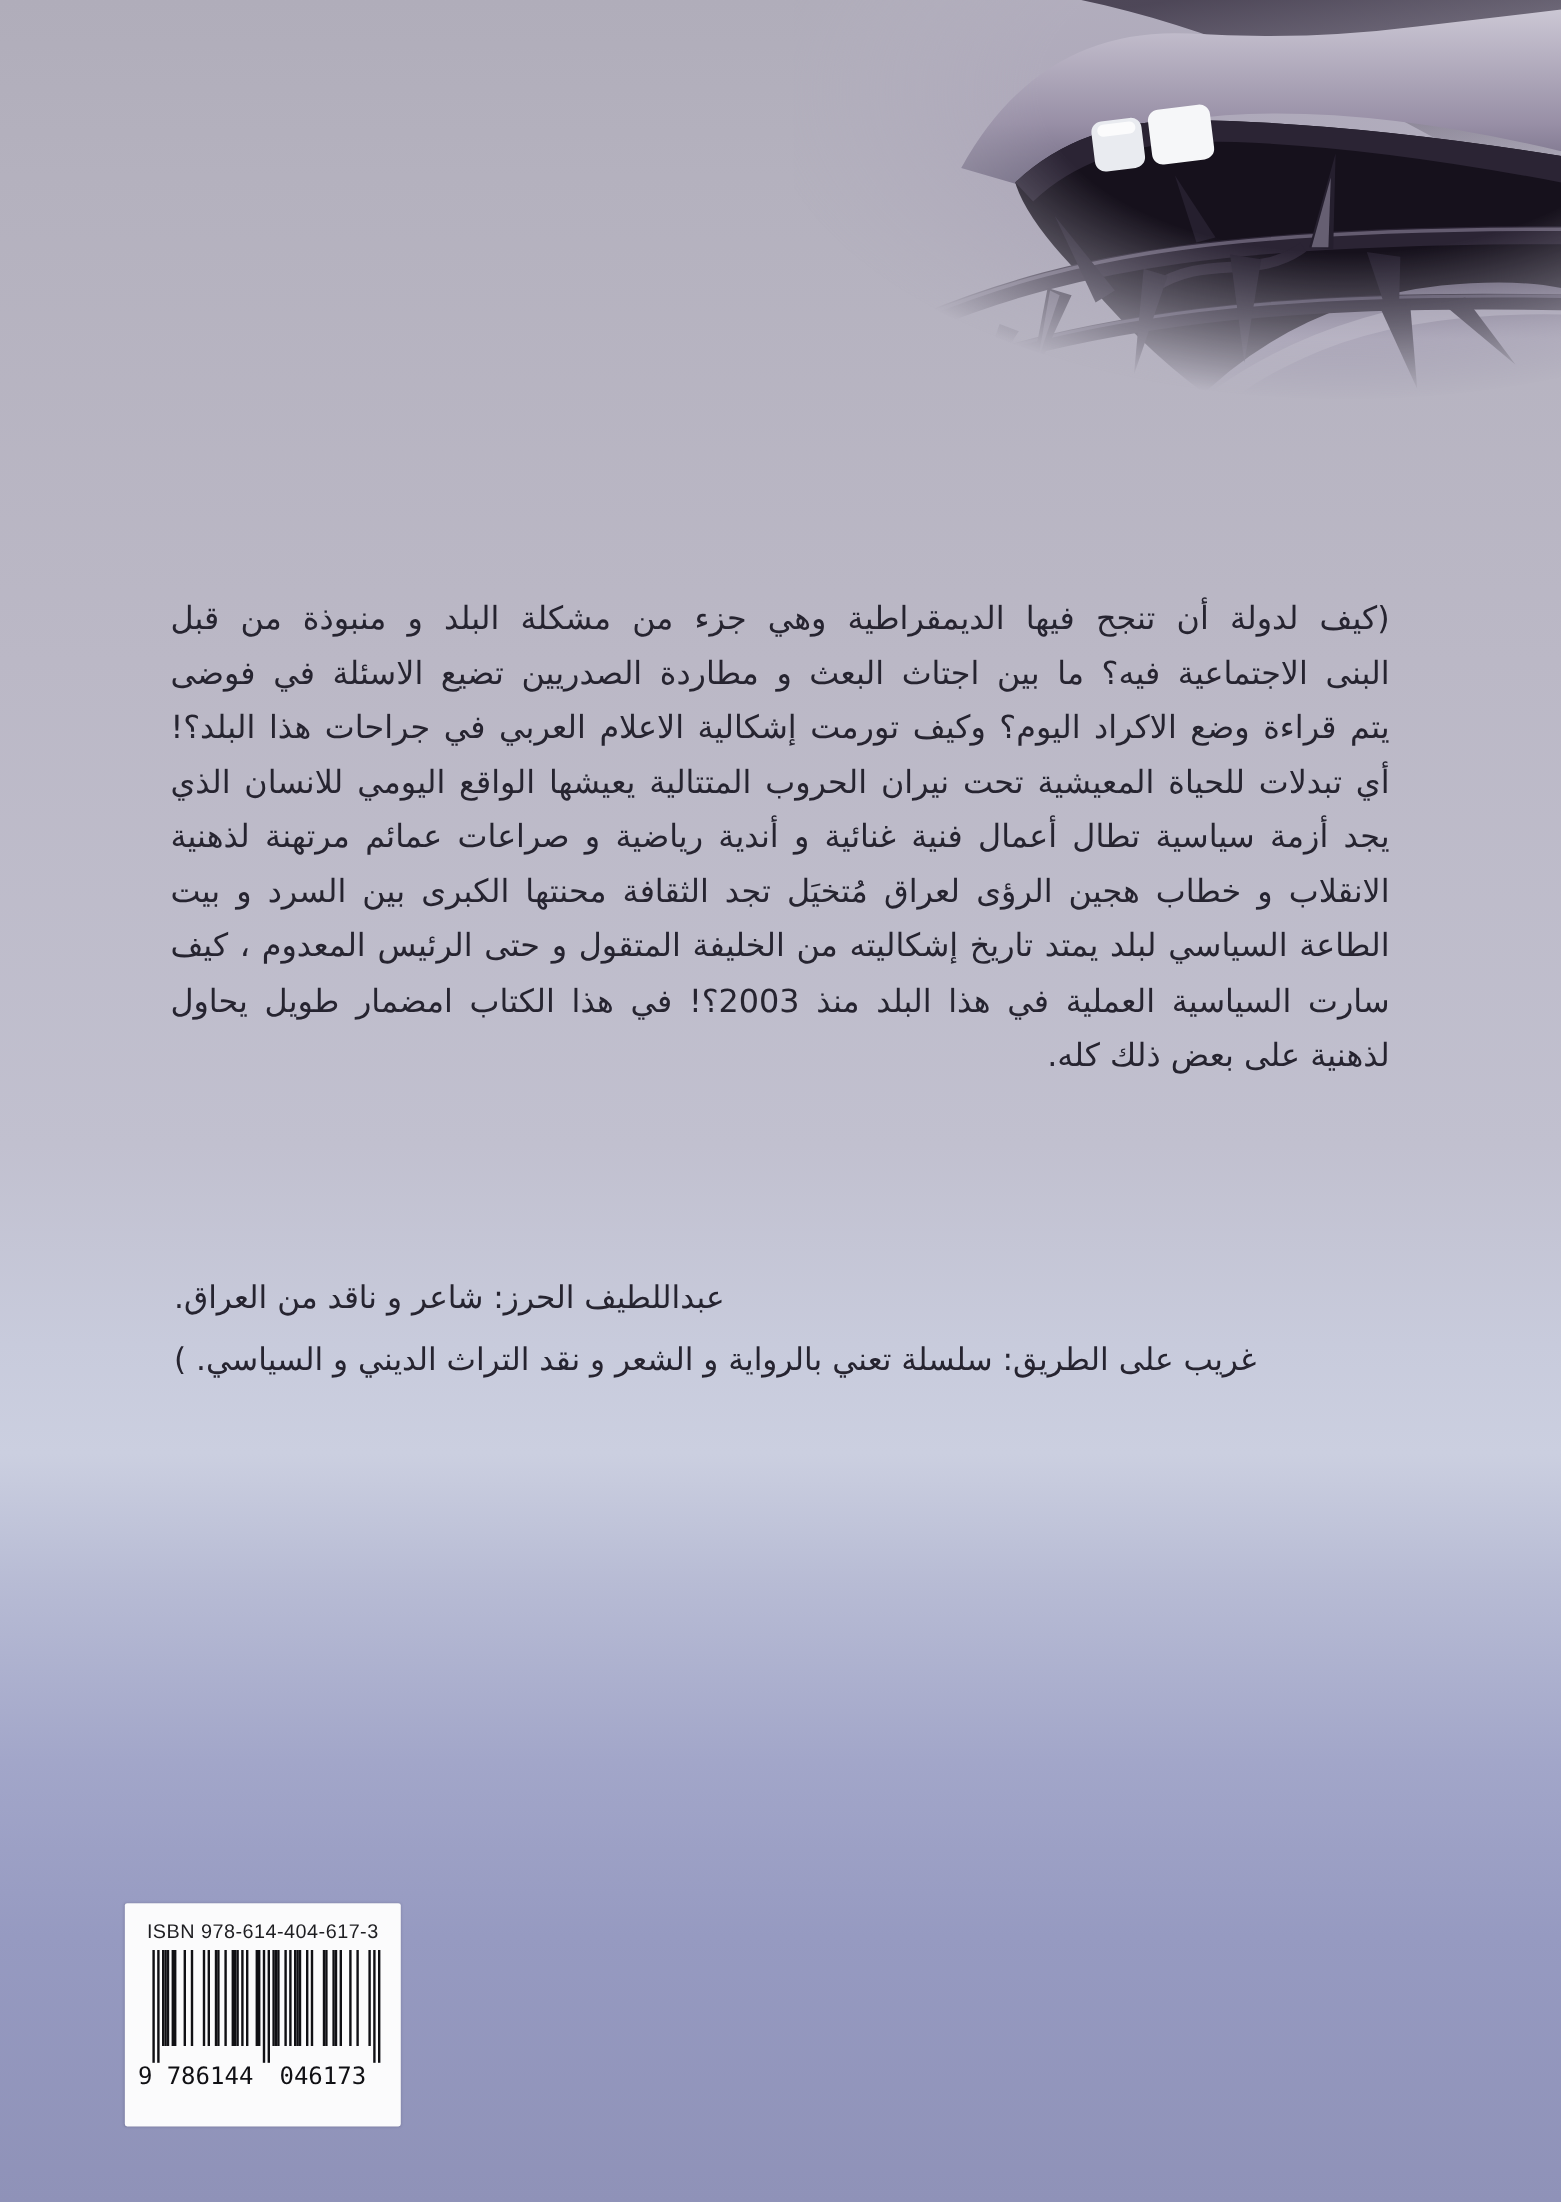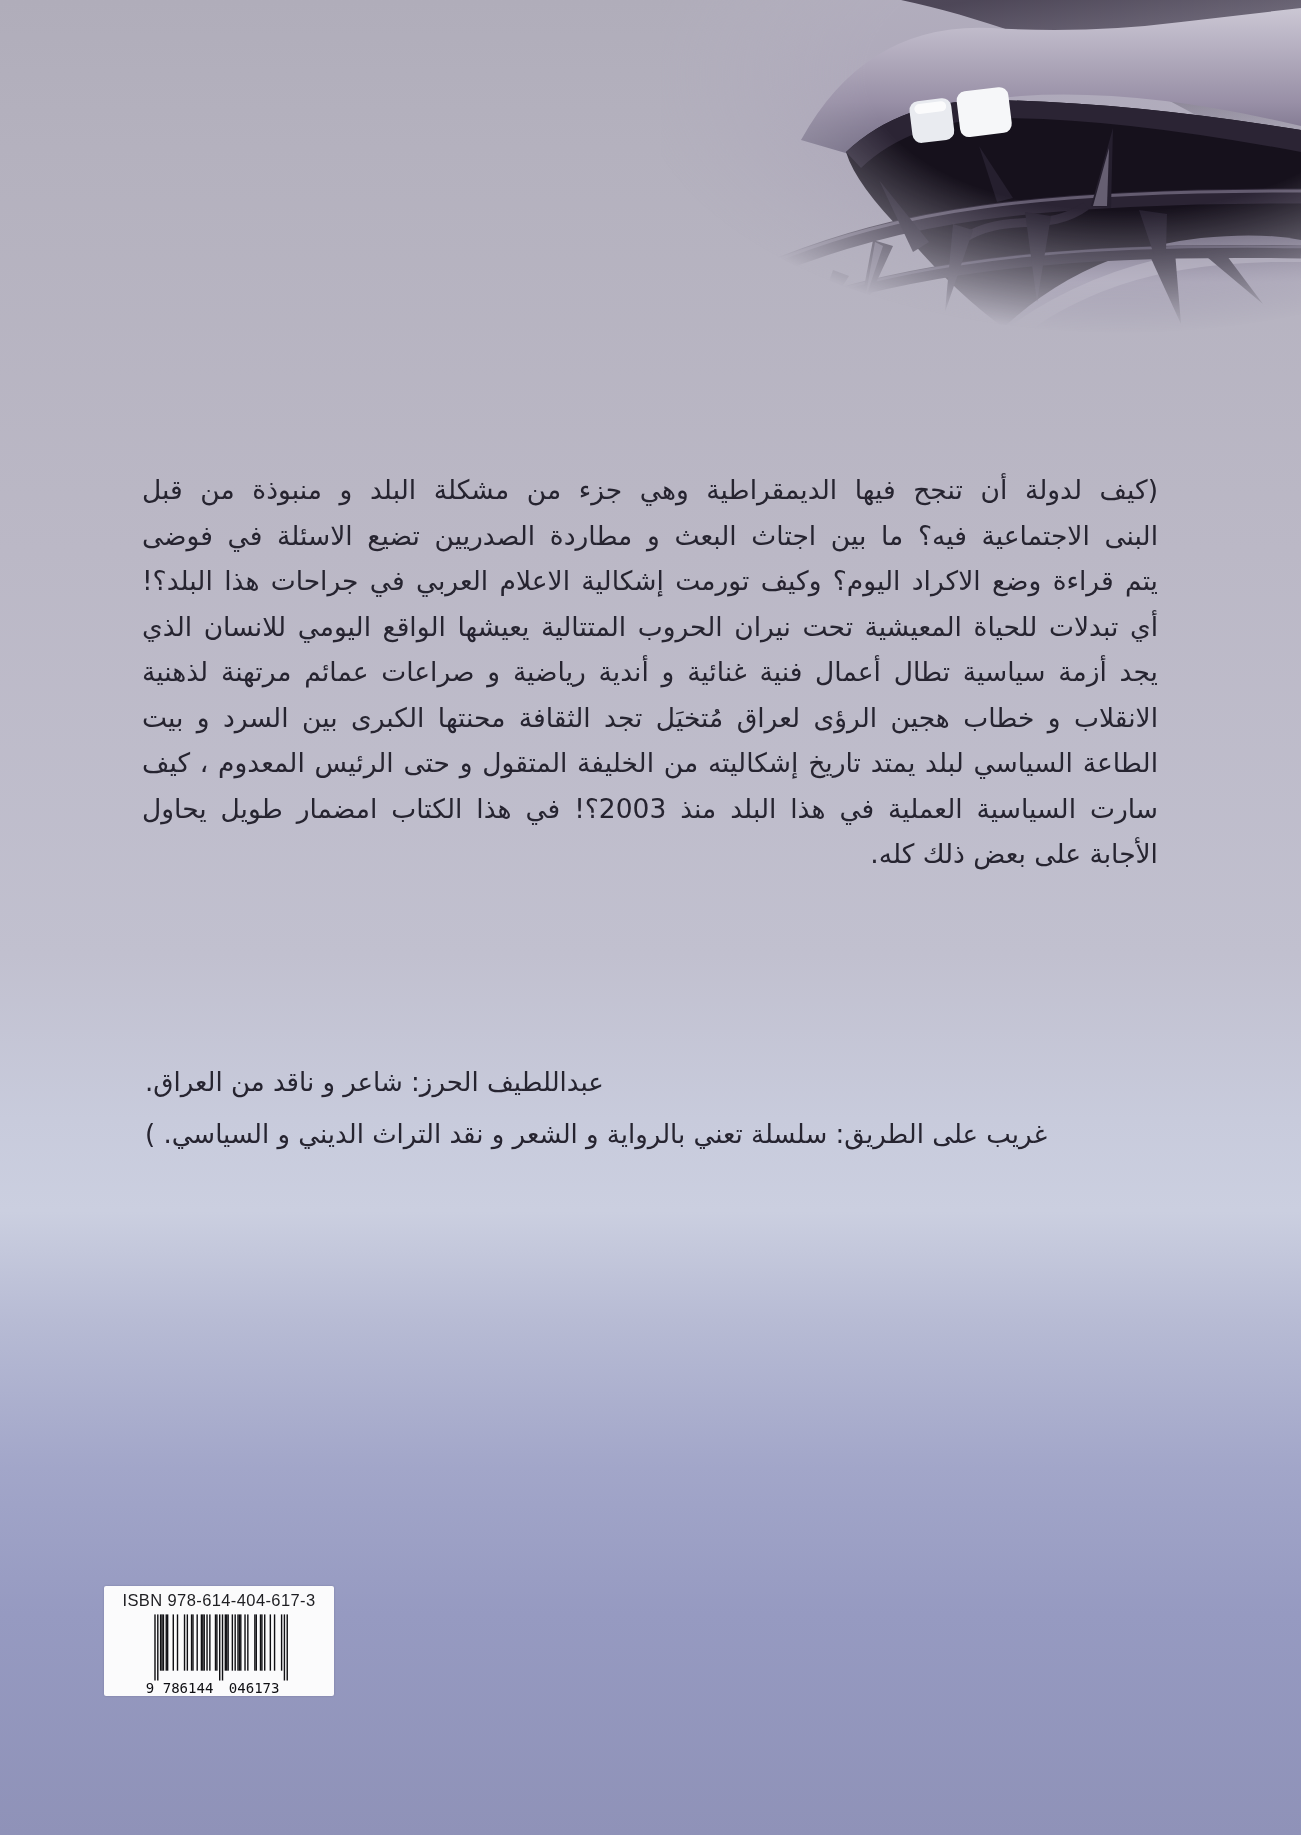--- a/index.html
+++ b/index.html
@@ -16,36 +16,36 @@
       #c1c0cf 52%,
       #c8cbdc 61%,
       #cbcfe0 66%,
       #b7bbd4 72%,
       #a2a6c9 80%,
       #969ac1 88%,
       #8f92b8 100%);
   }
   .photo{position:absolute;top:0;right:0;width:640px;height:340px;display:block;}
   .synopsis{
-    position:absolute;top:467px;right:143px;left:142px;
+    position:absolute;top:493px;right:143px;left:142px;
     direction:rtl;unicode-bidi:embed;
     color:#262430;font-size:26.5px;line-height:45.5px;
   }
   .synopsis .line{text-align:justify;text-align-last:justify;white-space:normal;}
   .synopsis .line.last{text-align:right;text-align-last:right;}
   .author-note{
     position:absolute;top:1056px;right:145px;left:145px;
     direction:rtl;unicode-bidi:embed;
     color:#262430;font-size:26px;line-height:52px;text-align:left;
   }
   .barcode-box{
-    position:absolute;left:104px;top:1586px;width:230px;height:110px;
+    position:absolute;left:104px;top:1586px;width:230px;height:186px;
     background:#fbfbfc;border-radius:2px;
     display:flex;flex-direction:column;align-items:center;
-    box-sizing:border-box;padding-top:5px;
+    box-sizing:border-box;padding-top:15px;
     box-shadow:0 0 2px rgba(40,40,70,.25);
   }
   .isbn-label{
     font-size:16.5px;color:#1e1e22;letter-spacing:.4px;
     font-family:"Liberation Sans","DejaVu Sans",sans-serif;white-space:nowrap;
   }
   svg.ean{margin-top:3px;fill:#101014;}
 </style>
 </head>
 <body>
@@ -122,21 +122,21 @@
 
   <div class="synopsis">
     <div class="line">(كيف لدولة أن تنجح فيها الديمقراطية وهي جزء من مشكلة البلد و منبوذة من قبل</div>
     <div class="line">البنى الاجتماعية فيه؟ ما بين اجتاث البعث و مطاردة الصدريين تضيع الاسئلة في فوضى</div>
     <div class="line">يتم قراءة وضع الاكراد اليوم؟ وكيف تورمت إشكالية الاعلام العربي في جراحات هذا البلد؟!</div>
     <div class="line">أي تبدلات للحياة المعيشية تحت نيران الحروب المتتالية يعيشها الواقع اليومي للانسان الذي</div>
     <div class="line">يجد أزمة سياسية تطال أعمال فنية غنائية و أندية رياضية و صراعات عمائم مرتهنة لذهنية</div>
     <div class="line">الانقلاب و خطاب هجين الرؤى لعراق مُتخيَل تجد الثقافة محنتها الكبرى بين السرد و بيت</div>
     <div class="line">الطاعة السياسي لبلد يمتد تاريخ إشكاليته من الخليفة المتقول و حتى الرئيس المعدوم ، كيف</div>
     <div class="line">سارت السياسية العملية في هذا البلد منذ 2003؟! في هذا الكتاب امضمار طويل يحاول</div>
-    <div class="line last">الأجابة على بعض ذلك كله.</div>
+    <div class="line last">لذهنية على بعض ذلك كله.</div>
   </div>
 
   <div class="author-note">
     <div>عبداللطيف الحرز: شاعر و ناقد من العراق.</div>
     <div>غريب على الطريق: سلسلة تعني بالرواية و الشعر و نقد التراث الديني و السياسي. )</div>
   </div>
 
   <div class="barcode-box">
     <div class="isbn-label">ISBN 978-614-404-617-3</div>
     <svg class="ean" width="208" height="118" viewBox="0 0 208 118" aria-hidden="true">

